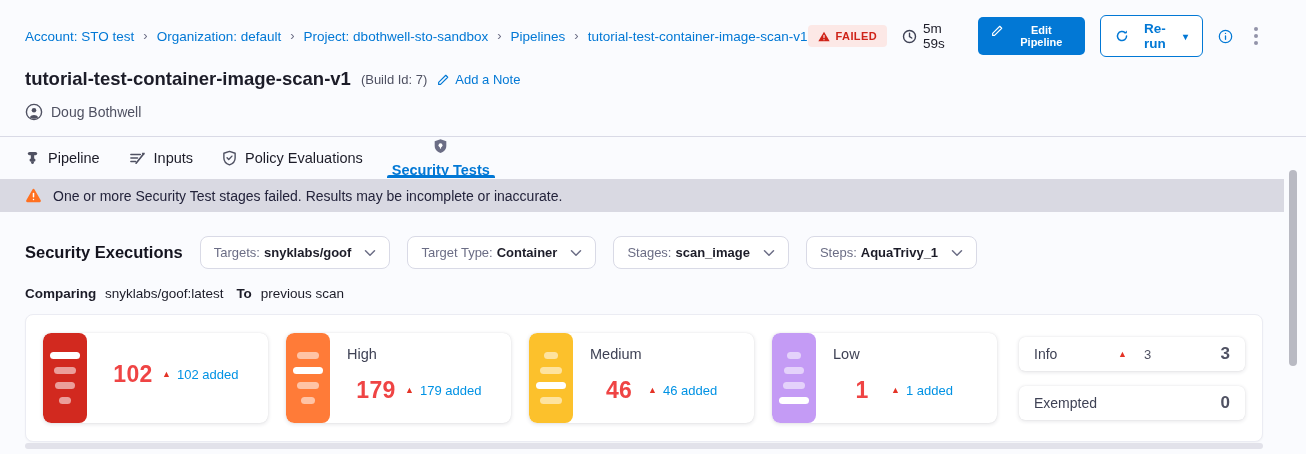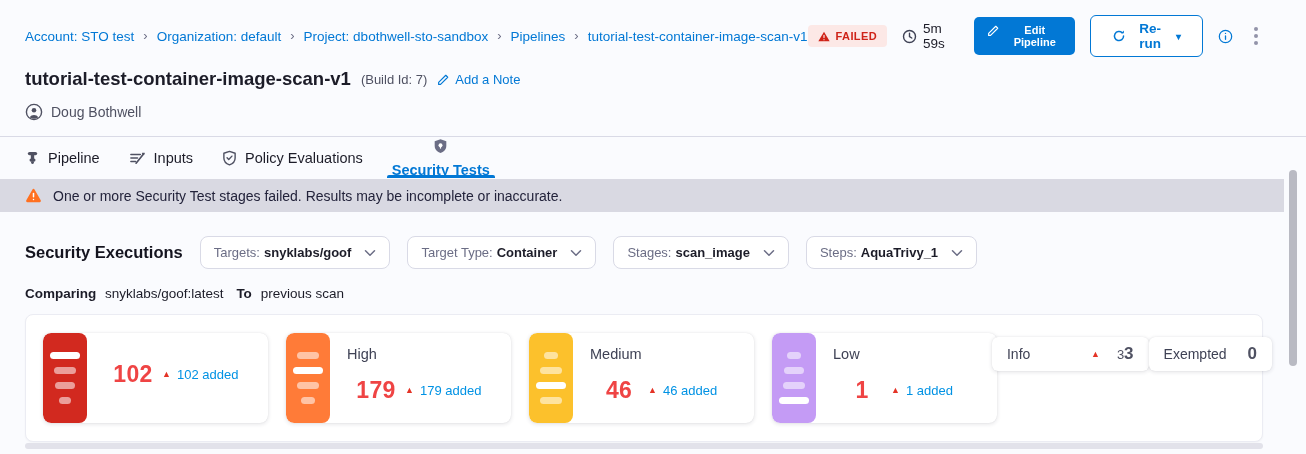--- a/index.html
+++ b/index.html
@@ -18,21 +18,21 @@
   .crumb{ cursor:pointer; }
   .crumb-sep{ color:#6b6d85; font-size:13px; transform:translateY(-1px); }
   .top-actions{ display:flex; align-items:center; gap:15px; }
   .failed-badge{ display:flex; align-items:center; gap:6px; background:#fce8e6; color:#cf2318;
     font-size:11px; font-weight:bold; letter-spacing:.4px; padding:5px 10px; border-radius:4px; }
   .duration{ display:flex; align-items:center; gap:6px; font-size:13.5px; color:#1c1c28; }
   .btn-primary{ display:flex; gap:7px; background:#0278d5; color:#fff;
     font-size:11px; font-weight:bold; padding:7px 13px; border:none; border-radius:5px; cursor:pointer;
     font-family:inherit; }
   .btn-outline{ display:flex; align-items:center; gap:7px; background:#fff; color:#0278d5;
-    font-size:13.5px; font-weight:bold; padding:5px 21px; border:1.5px solid #0278d5; border-radius:6px;
+    font-size:13.5px; font-weight:bold; padding:5px 14px; border:1.5px solid #0278d5; border-radius:6px;
     cursor:pointer; font-family:inherit; }
   .caret{ font-size:10px; margin-left:2px; }
   .kebab{ display:flex; flex-direction:column; gap:3px; padding:4px 6px; cursor:pointer; }
   .kebab span{ width:4px; height:4px; border-radius:50%; background:#9293a9; }
 
   
   .title-row{ display:flex; align-items:center; gap:10px; padding:11px 25px 0; }
   .pipeline-title{ font-size:18.5px; font-weight:bold; color:#1c1c28; }
   .build-id{ font-size:13px; color:#4f5162; }
   .add-note{ display:flex; align-items:center; gap:5px; color:#0278d5; font-size:13px; cursor:pointer; }
@@ -78,22 +78,22 @@
   .sev-2 .b1{ width:22px; } .sev-2 .b2{ width:30px; background:#fff; } .sev-2 .b3{ width:22px; } .sev-2 .b4{ width:14px; }
   .sev-3 .b1{ width:14px; } .sev-3 .b2{ width:22px; } .sev-3 .b3{ width:30px; background:#fff; } .sev-3 .b4{ width:22px; }
   .sev-4 .b1{ width:14px; } .sev-4 .b2{ width:20px; } .sev-4 .b3{ width:22px; } .sev-4 .b4{ width:30px; background:#fff; }
   .sev-body{ flex:1; padding:13px 0 0 17px; }
   .sev-name{ font-size:14.5px; color:#3f4255; }
   .sev-stats{ display:flex; align-items:center; margin-top:15px; }
   .sev-count{ font-size:23px; font-weight:800; color:#ef4444; width:58px; letter-spacing:.3px;text-align:center; }
   .sev-delta{ display:flex; align-items:center; gap:6px; font-size:13px; color:#0092e4; }
   .tri{ color:#e43326; font-size:9px; line-height:1; }
 
-  .side-col{ width:226px; margin-left:auto; display:flex; flex-direction:row;
-    justify-content:center; padding:4px 0 3px; }
+  .side-col{ width:226px; margin-left:auto; display:flex; flex-direction:column;
+    justify-content:space-between; padding:4px 0 3px; }
   .mini-card{ height:34px; background:#fff; border-radius:6px; display:flex; align-items:center;
     padding:0 15px; box-shadow:0 1px 4px rgba(40,41,61,.14), 0 0 1px rgba(40,41,61,.12); cursor:pointer; }
   .mini-label{ font-size:14px; color:#3f4255; width:84px; }
   .mini-delta{ display:flex; align-items:center; gap:17px; font-size:13px; color:#4f5162; }
   .mini-count{ margin-left:auto; font-size:17px; font-weight:bold; color:#4f5162; }
 
   
   .v-scroll-track{ position:absolute; top:0; right:7px; width:12px; height:454px; }
   .v-scroll-thumb{ position:absolute; top:170px; right:9px; width:8px; height:196px;
     background:#b9bac3; border-radius:4px; cursor:pointer; }

